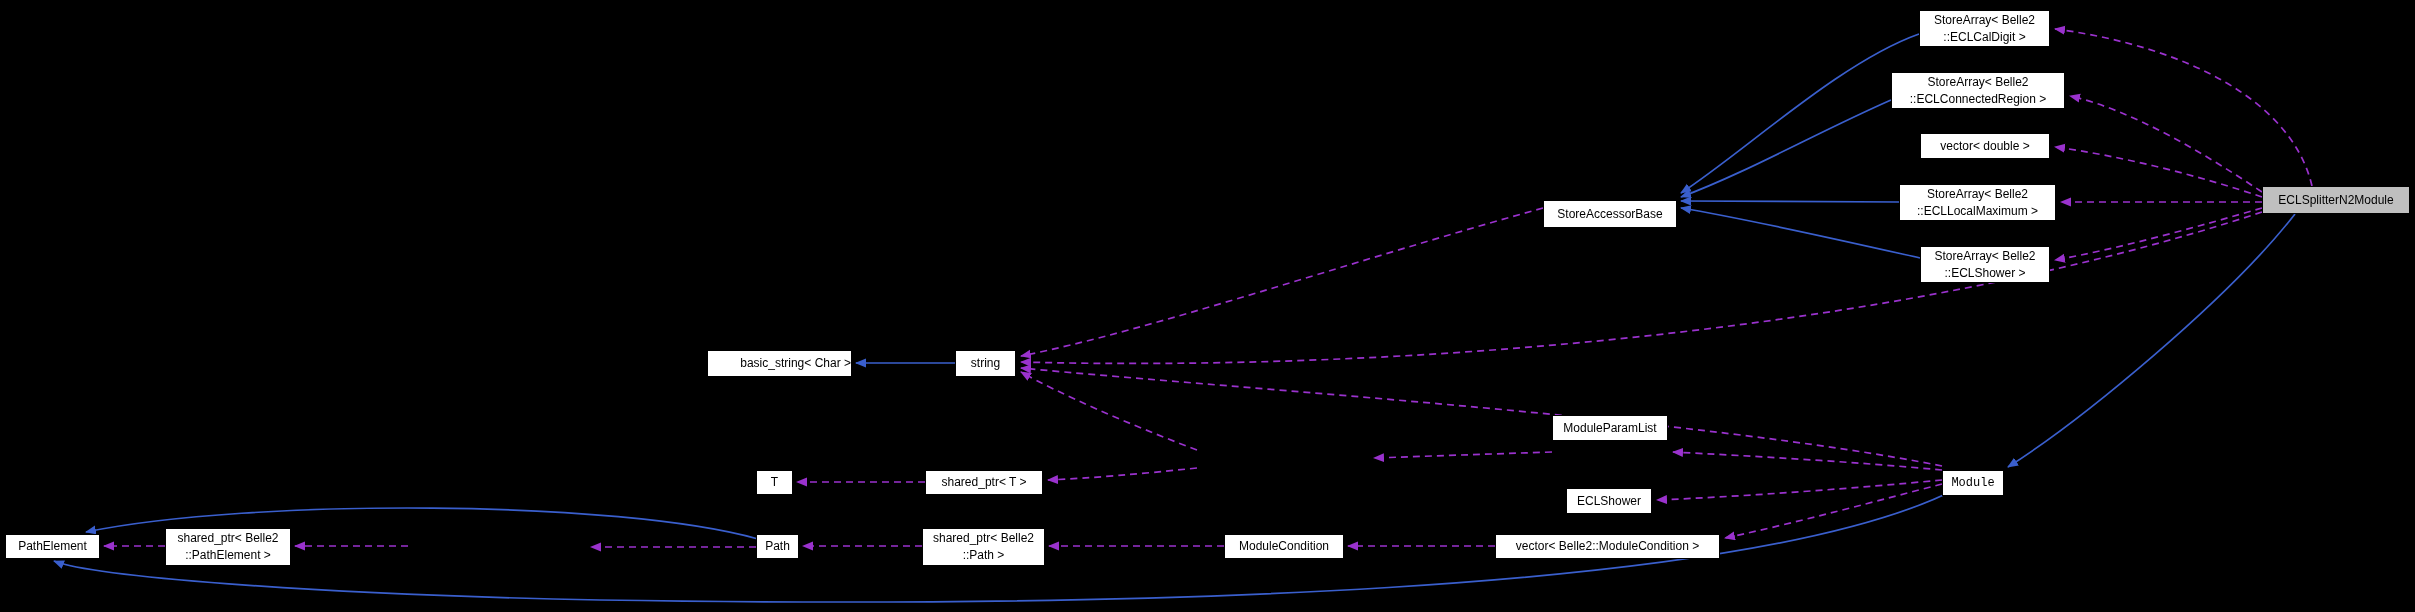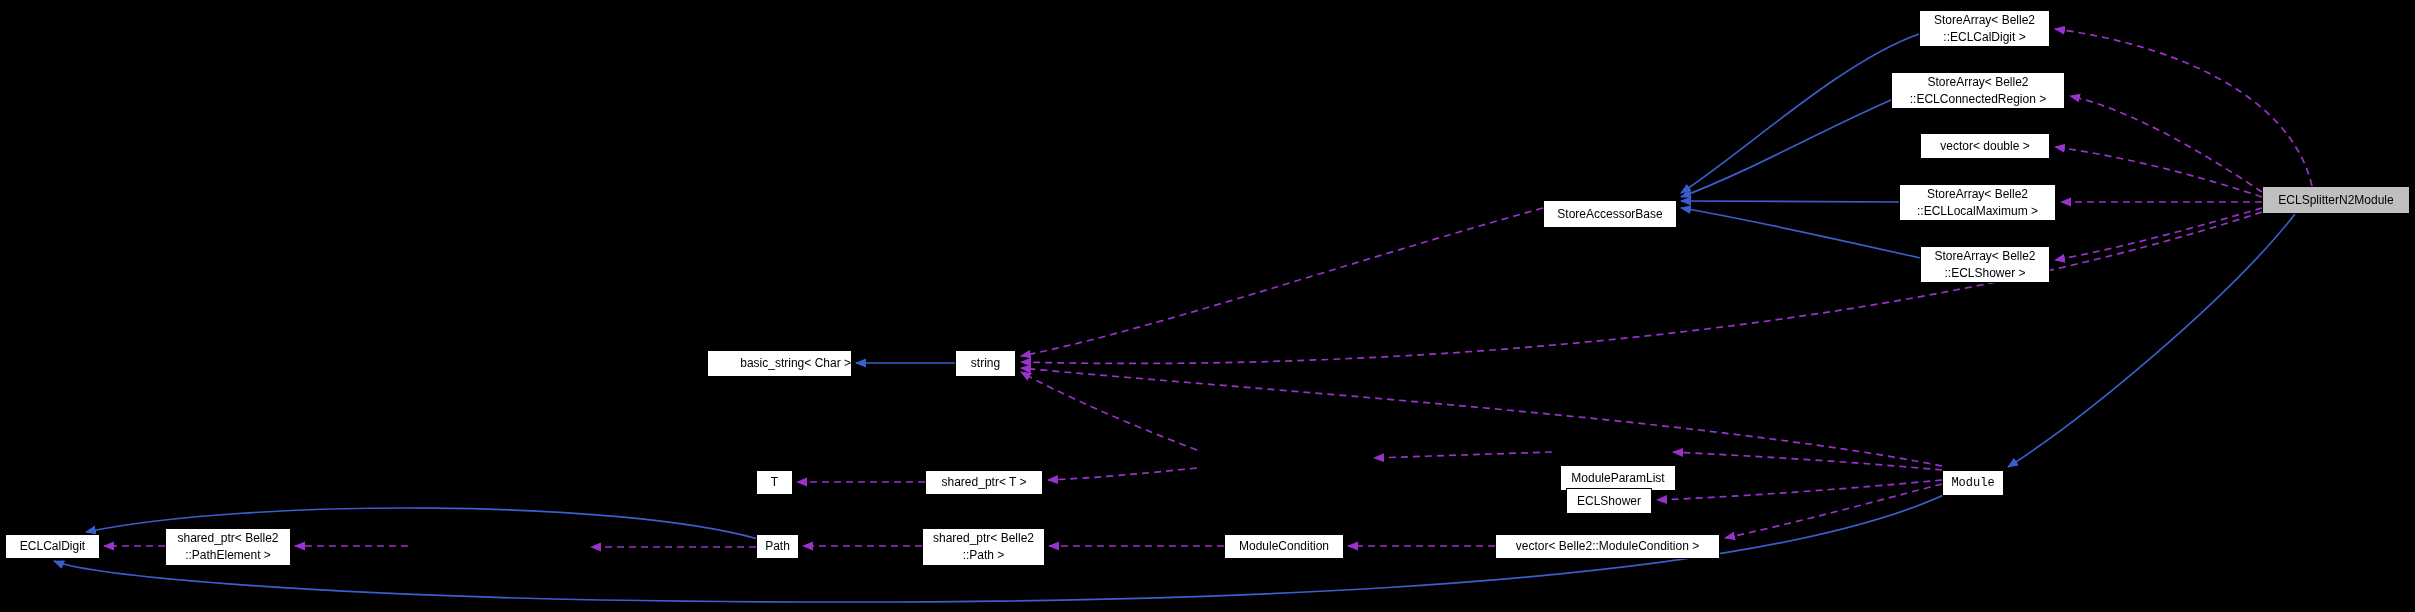--- a/index.html
+++ b/index.html
@@ -99,42 +99,42 @@
 
   <div class="node" style="left:707px; top:350px; width:145px; height:27px;justify-content:flex-end;">
     <span>basic_string&lt; Char &gt;</span>
   </div>
 
   <div class="node" style="left:955px; top:350px; width:61px; height:27px;">
     <span>string</span>
   </div>
 
 
-  <div class="node" style="left:1552px; top:465px; width:116px; height:26px;margin-left:8px;">
+  <div class="node" style="left:1552px; top:415px; width:116px; height:26px;">
     <span>ModuleParamList</span>
   </div>
 
   <div class="node" style="left:1566px; top:488px; width:86px; height:26px;">
     <span>ECLShower</span>
   </div>
 
   <div class="node" style="left:1942px; top:470px; width:62px; height:26px;font-family:Liberation Mono, monospace;">
     <span>Module</span>
   </div>
 
   <div class="node" style="left:756px; top:470px; width:37px; height:25px;">
     <span>T</span>
   </div>
 
   <div class="node" style="left:925px; top:470px; width:118px; height:25px;">
     <span>shared_ptr&lt; T &gt;</span>
   </div>
 
   <div class="node" style="left:5px; top:534px; width:95px; height:25px;">
-    <span>ECLCalDigit</span>
+    <span>PathElement</span>
   </div>
 
   <div class="node" style="left:165px; top:528px; width:126px; height:38px;">
     <span>shared_ptr&lt; Belle2
 ::PathElement &gt;</span>
   </div>
 
 
   <div class="node" style="left:756px; top:534px; width:43px; height:25px;">
     <span>Path</span>

